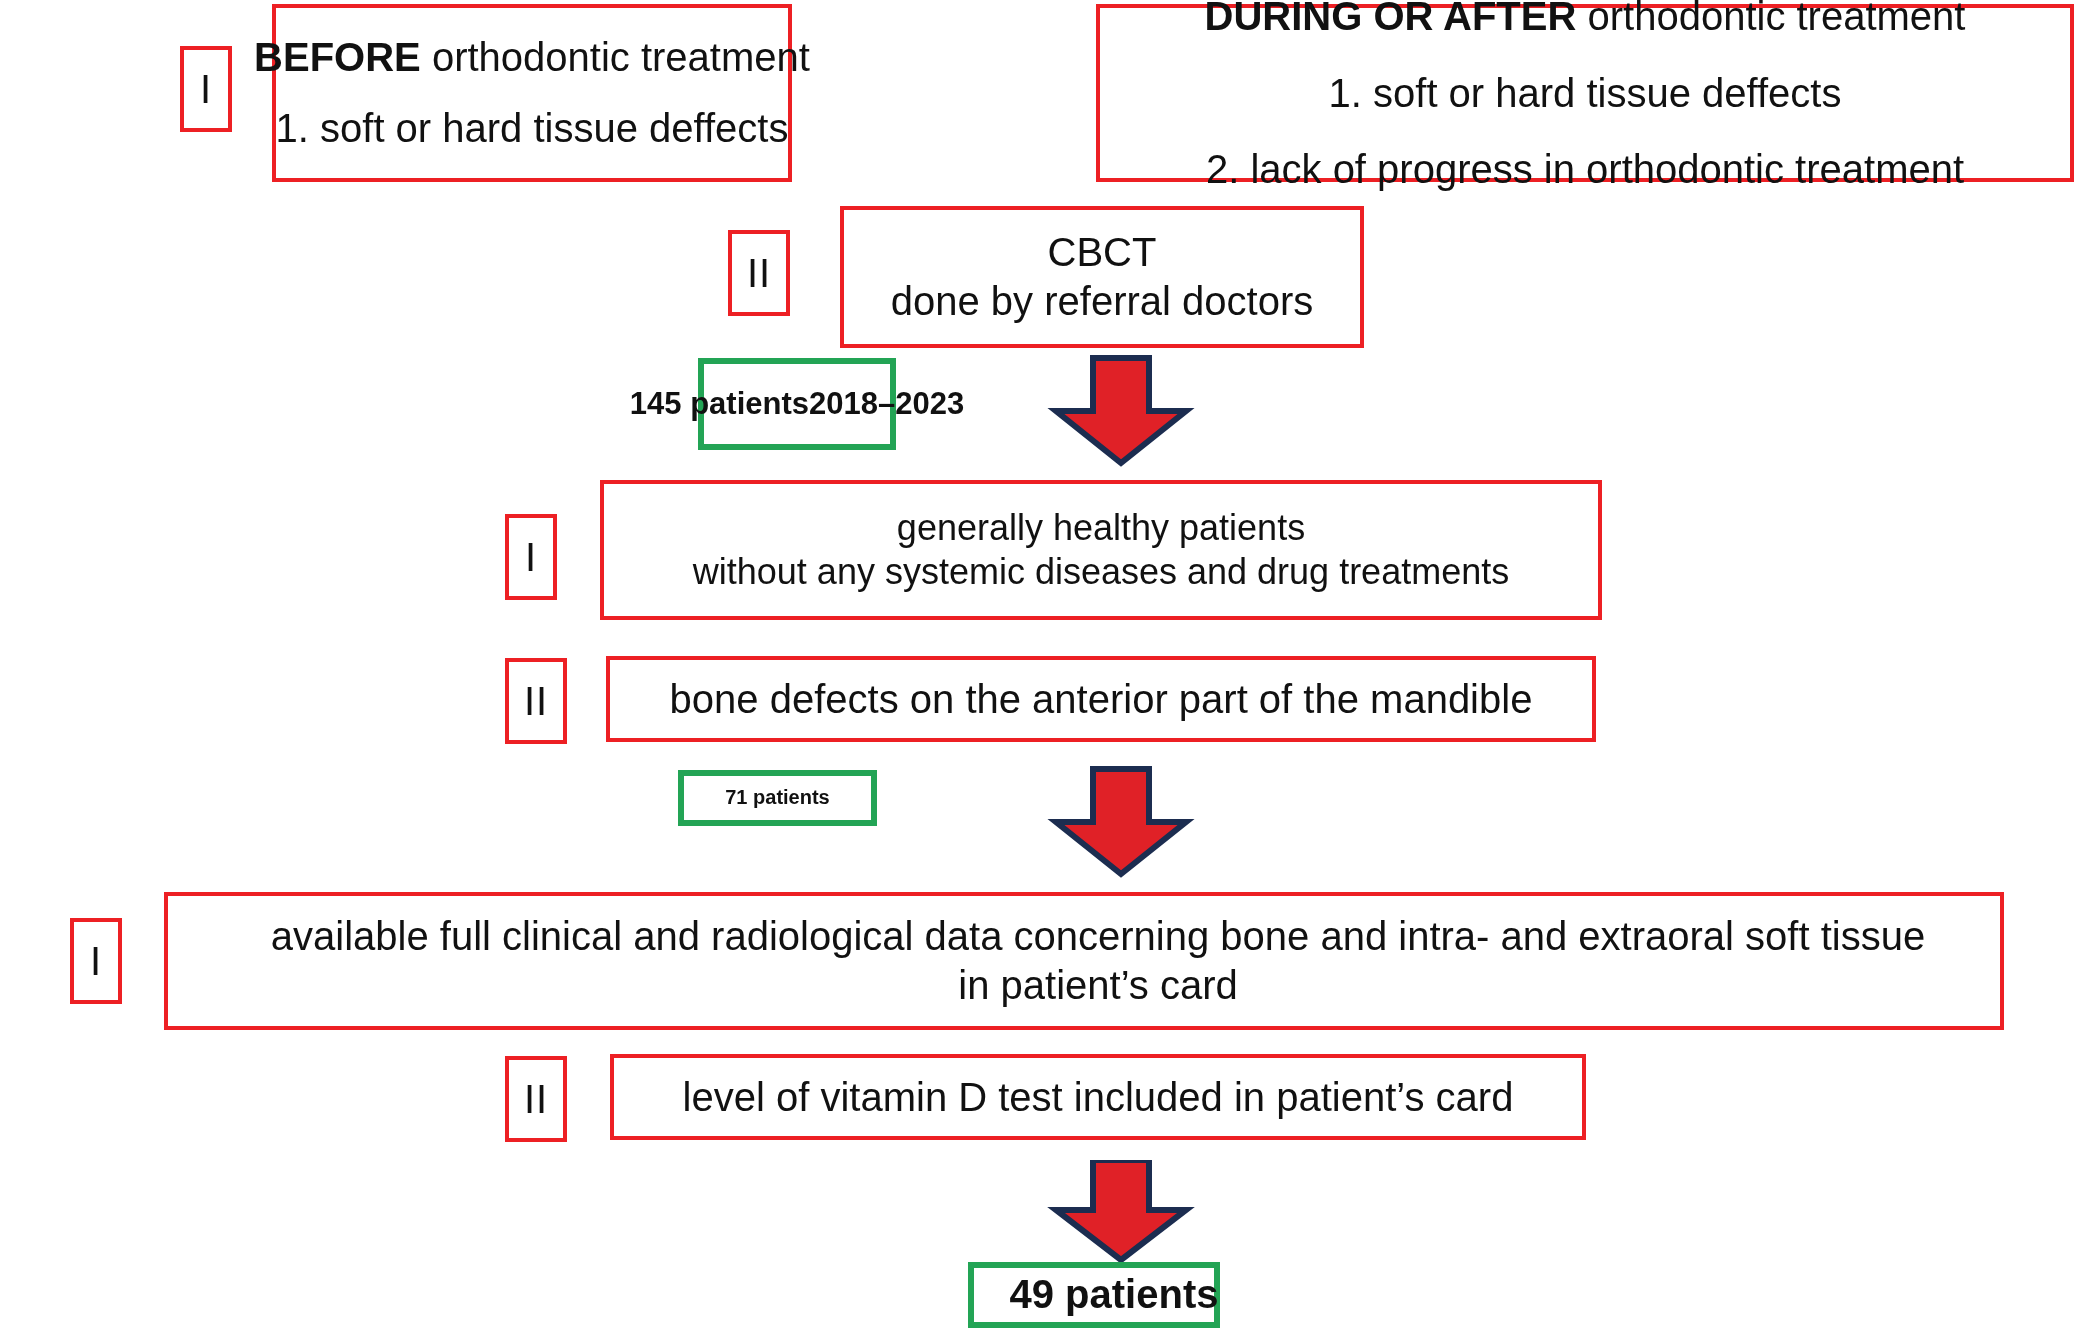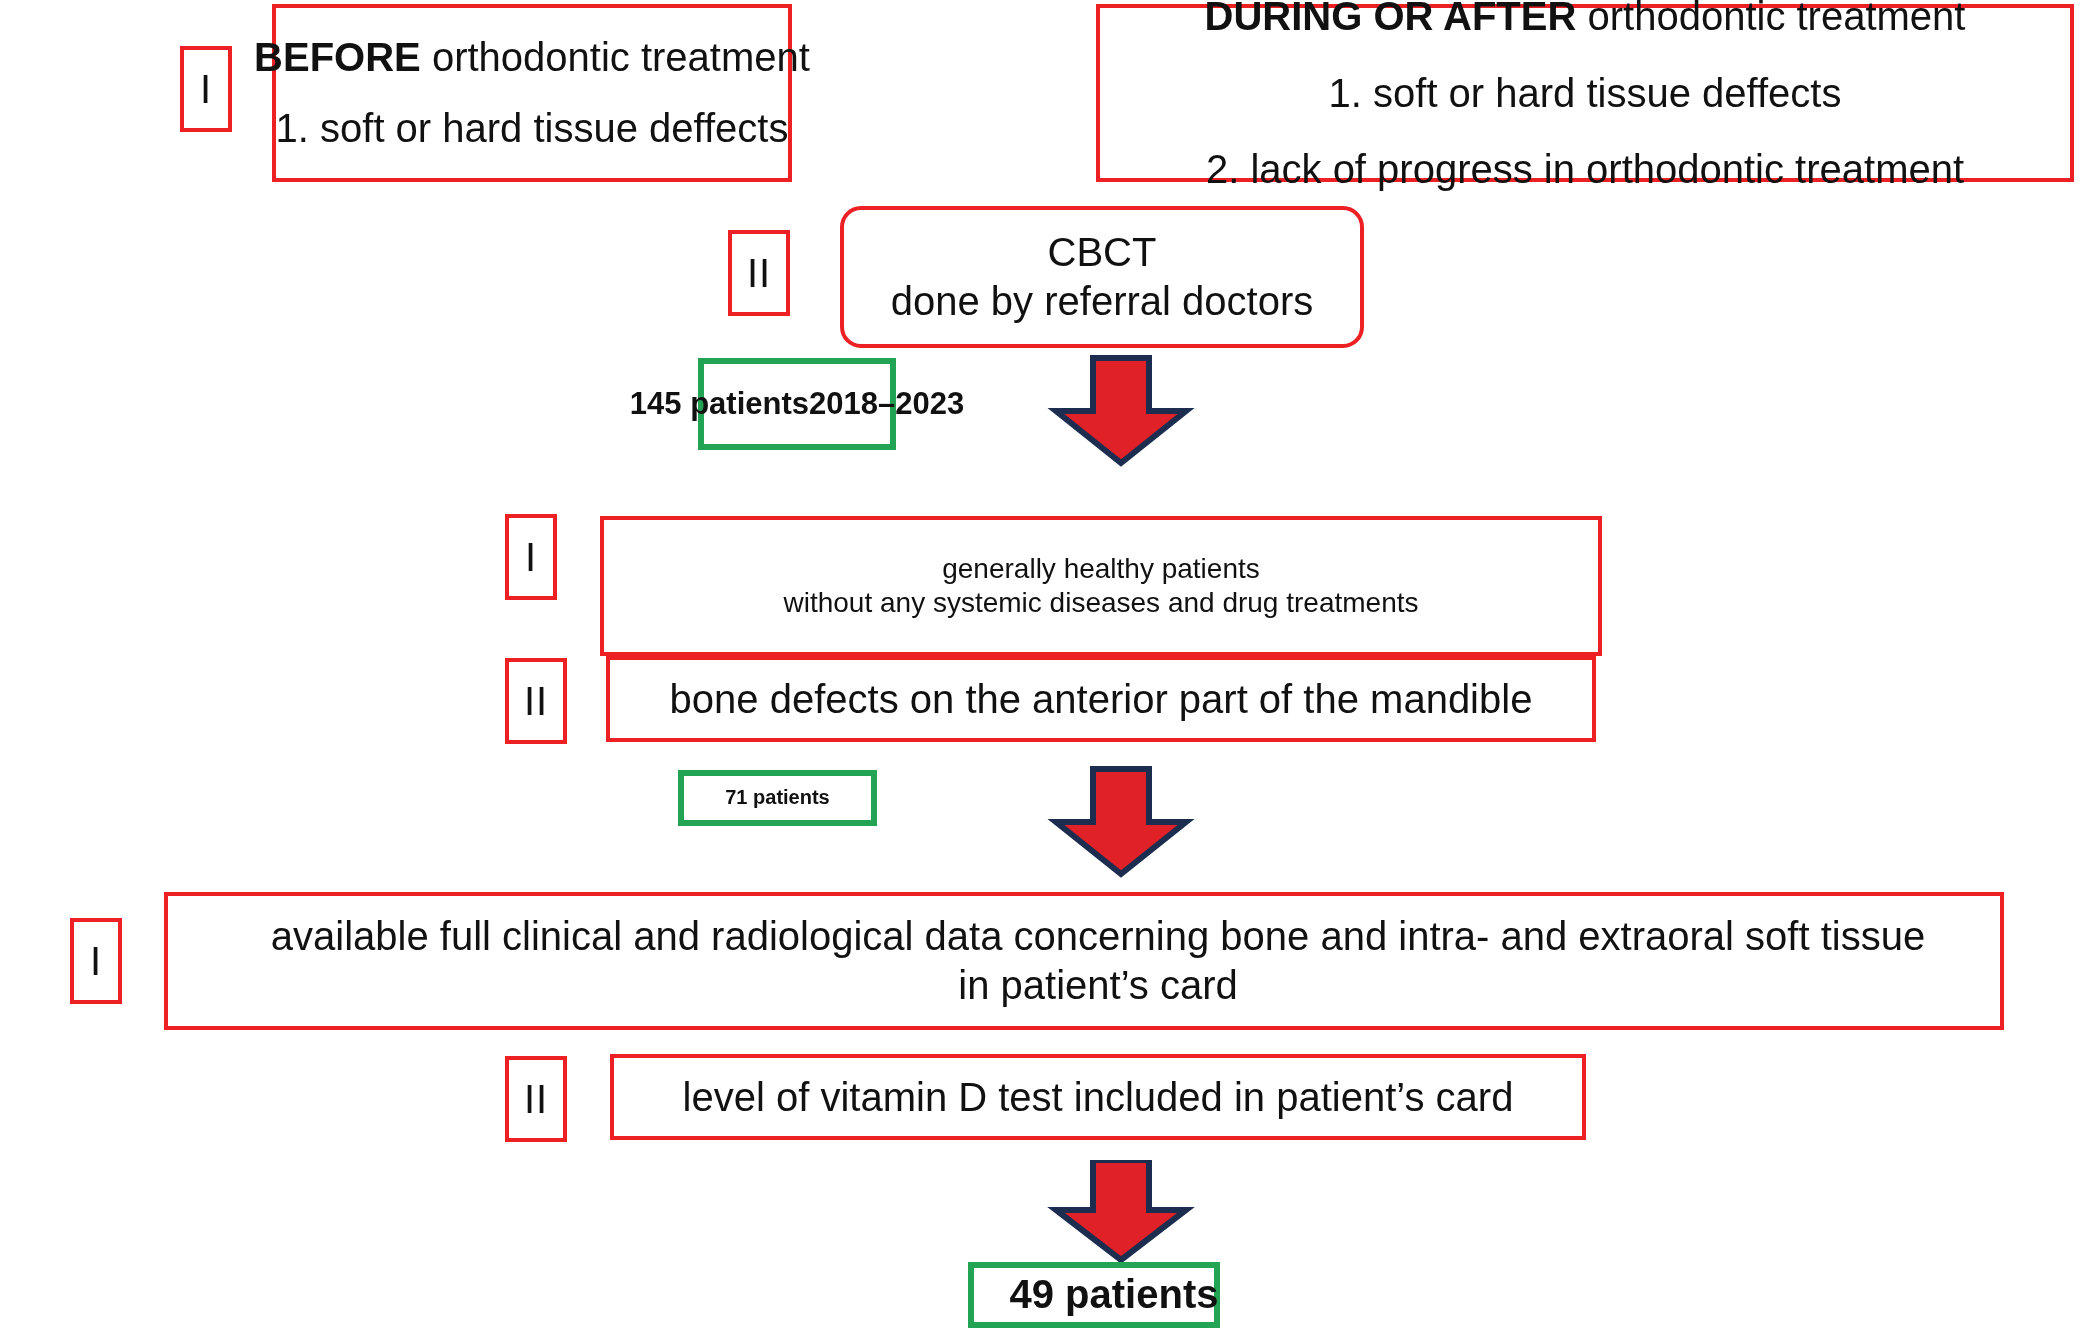--- a/index.html
+++ b/index.html
@@ -75,28 +75,28 @@
   }
   .bold { font-weight: bold; }
 
   
   #marker-1       { left: 180px; top: 46px;  width: 52px;  height: 86px; }
   #box-before     { left: 272px; top: 4px;   width: 520px; height: 178px; font-size: 40px; gap: 22px; }
 
   #box-during     { left: 1096px; top: 4px;  width: 978px; height: 178px; font-size: 40px; gap: 28px; }
 
   #marker-2       { left: 728px; top: 230px; width: 62px;  height: 86px; }
-  #box-cbct       { left: 840px; top: 206px; width: 524px; height: 142px; font-size: 40px; border-radius: 21px; }
+  #box-cbct       { left: 840px; top: 206px; width: 524px; height: 142px; font-size: 40px; }
 
   #green-145      { left: 698px; top: 358px; width: 198px; height: 92px; font-size: 31px; }
 
   #arrow-1        { left: 1046px; top: 355px; }
 
   #marker-3       { left: 505px;  top: 514px; width: 52px;  height: 86px; }
-  #box-healthy    { left: 600px;  top: 516px; width: 1002px; height: 140px; font-size: 28px; }
+  #box-healthy    { left: 600px;  top: 480px; width: 1002px; height: 140px; font-size: 36px; }
 
   #marker-4       { left: 505px;  top: 658px; width: 62px;  height: 86px; }
   #box-bone       { left: 606px;  top: 656px; width: 990px; height: 86px; font-size: 40px; }
 
   #green-71       { left: 678px;  top: 770px; width: 199px; height: 56px; font-size: 20px; }
 
   #arrow-2        { left: 1046px; top: 766px; }
 
   #marker-5       { left: 70px;   top: 918px; width: 52px;  height: 86px; }
   #box-available  { left: 164px;  top: 892px; width: 1840px; height: 138px; font-size: 40px; padding-left: 28px; }

